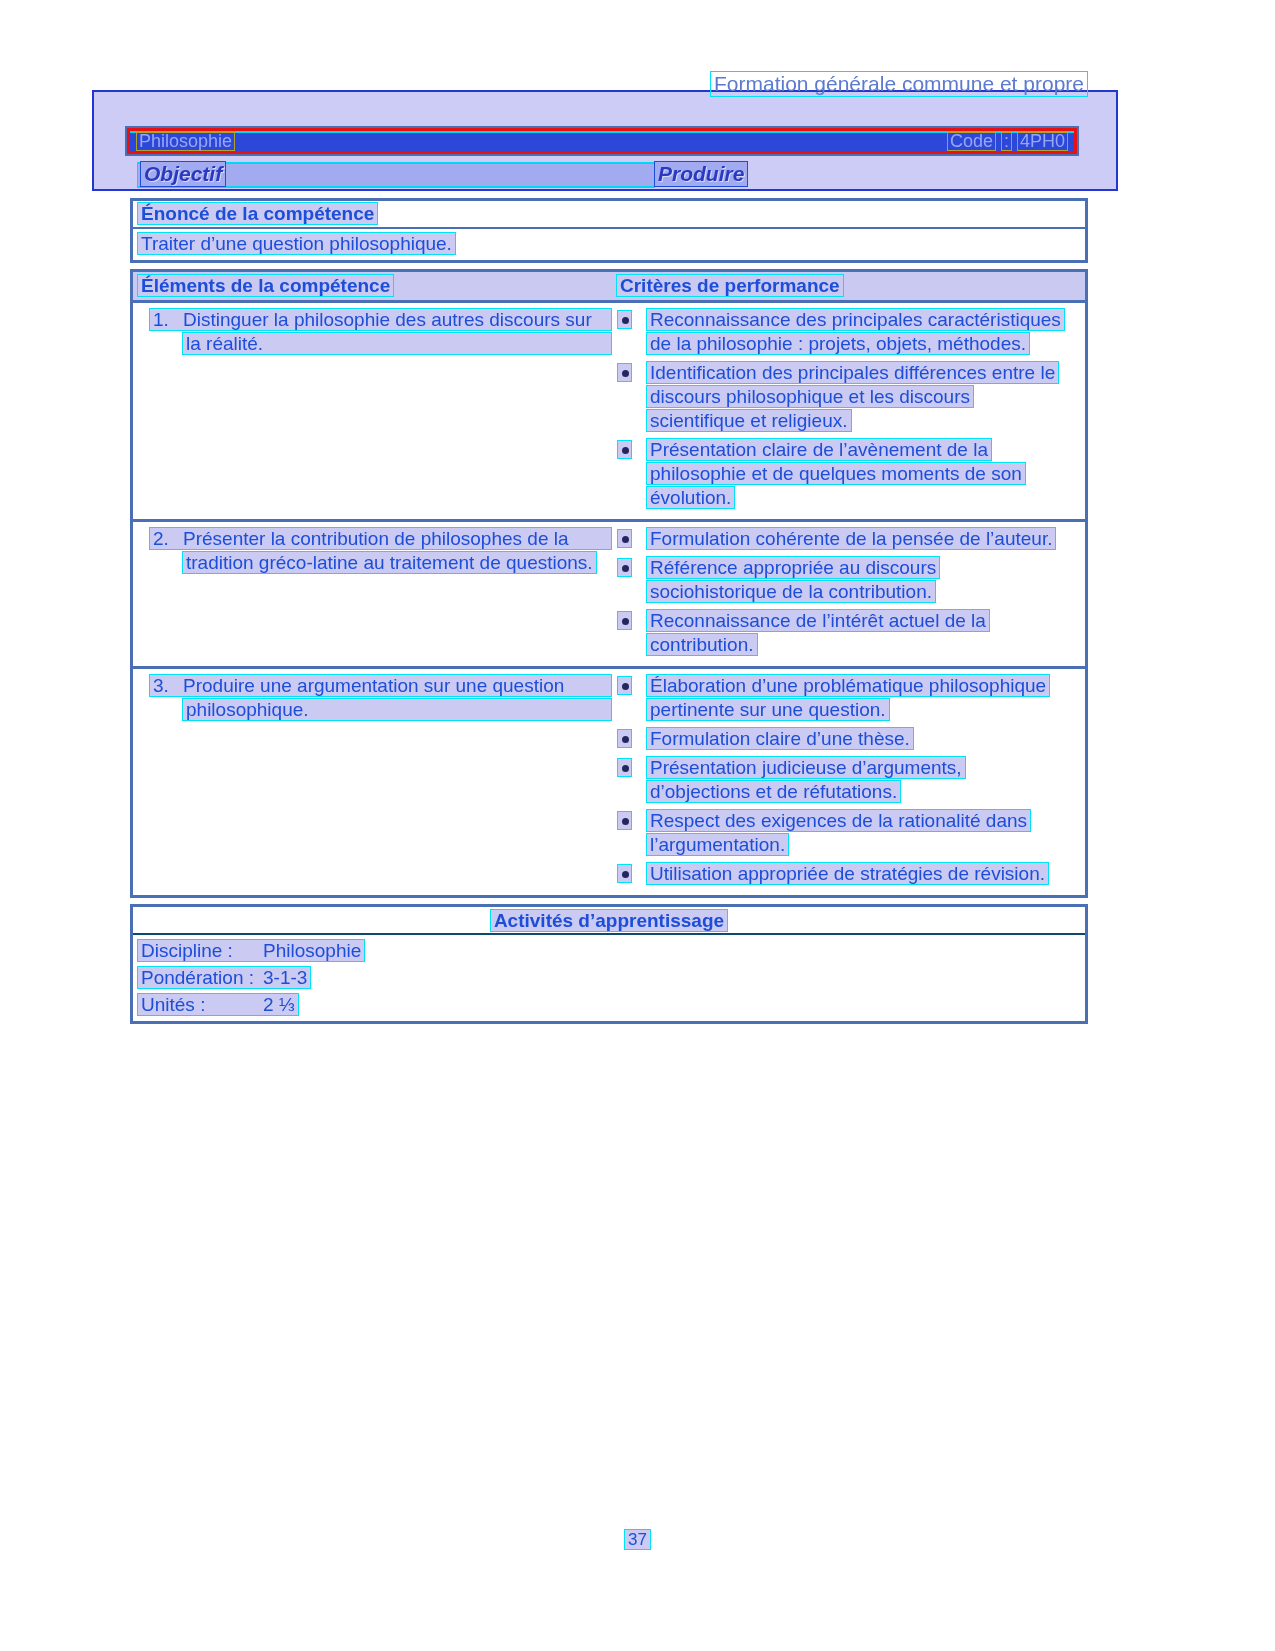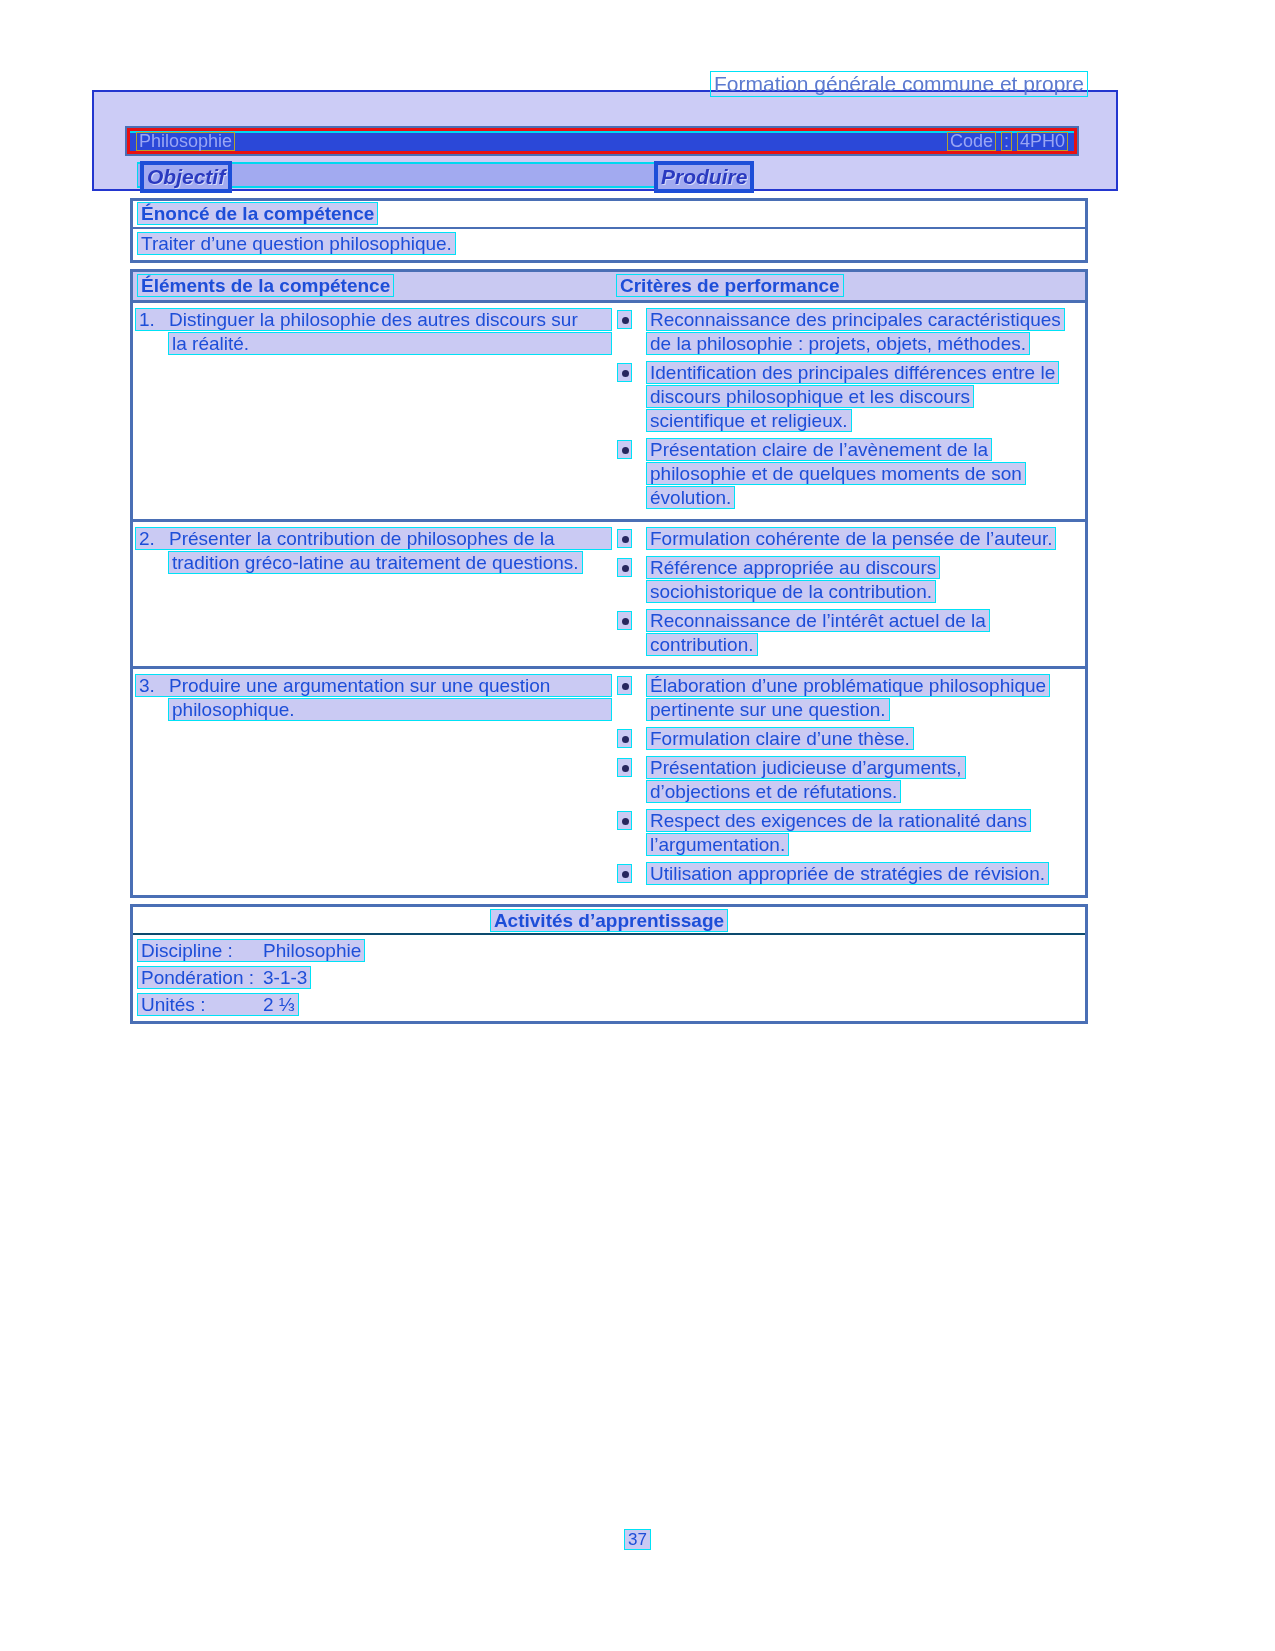--- a/index.html
+++ b/index.html
@@ -37,21 +37,21 @@
     padding:0 2px;background:transparent;white-space:nowrap;
   }
   .banner .spacer{flex:1;}
   .banner .tok + .tok{margin-left:5px;}
   .col-band{
     position:absolute;left:43px;top:70px;width:518px;height:26px;box-sizing:border-box;
     background:#a2aaf0;border:1px solid #00d8f0;border-top-width:2px;border-bottom-width:2px;
   }
   .col-word{
     position:absolute;top:69px;font-size:21px;line-height:24px;font-weight:bold;font-style:italic;
-    color:#2a3ac0;background:#a2aaf0;border:4px solid #1d4ed8;padding:0 3px;
+    color:#2a3ac0;background:#a2aaf0;border:1px solid #1d4ed8;padding:0 3px;
     text-shadow:1px 1px 0 #d6daf8;white-space:nowrap;
   }
   .objectif{left:46px;}
   .standard{left:560px;}
 
   
   .doc{position:absolute;left:130px;top:198px;width:958px;z-index:2;}
   .tbl{border:3px solid #4a6fb5;background:#fff;box-sizing:border-box;}
   .tbl-gap{height:6px;}
 
@@ -59,21 +59,21 @@
   .enonce-head{padding:1px 4px 2px;border-bottom:2px solid #4a6fb5;}
   .enonce-body{padding:3px 4px 5px;}
 
   
   .t2-head{
     background:#c9c9f2;display:grid;grid-template-columns:479px 1fr;
     padding:2px 4px 3px;border-bottom:3px solid #4a6fb5;
   }
   .comp-row{display:grid;grid-template-columns:479px 1fr;padding:5px 0 9px;}
   .comp-row + .comp-row{border-top:3px solid #4a6fb5;}
-  .el-cell{padding-left:2px;}
+  .el-cell{padding-left:16px;}
   .el-line{display:block;width:100%;}
   .el-num{display:inline-block;width:30px;}
   .el-line2{display:block;margin-left:33px;margin-top:1px;width:fit-content;}
   .el-line2.full{width:calc(100% - 33px);}
   .cr-cell{padding-left:2px;}
   .criterion{position:relative;padding-left:32px;margin-bottom:6px;}
   .criterion:last-child{margin-bottom:0;}
   .bullet-box{
     position:absolute;left:3px;top:2px;width:15px;height:19px;
     background:#cacaf3;border:1px solid #00e2f6;box-sizing:border-box;

